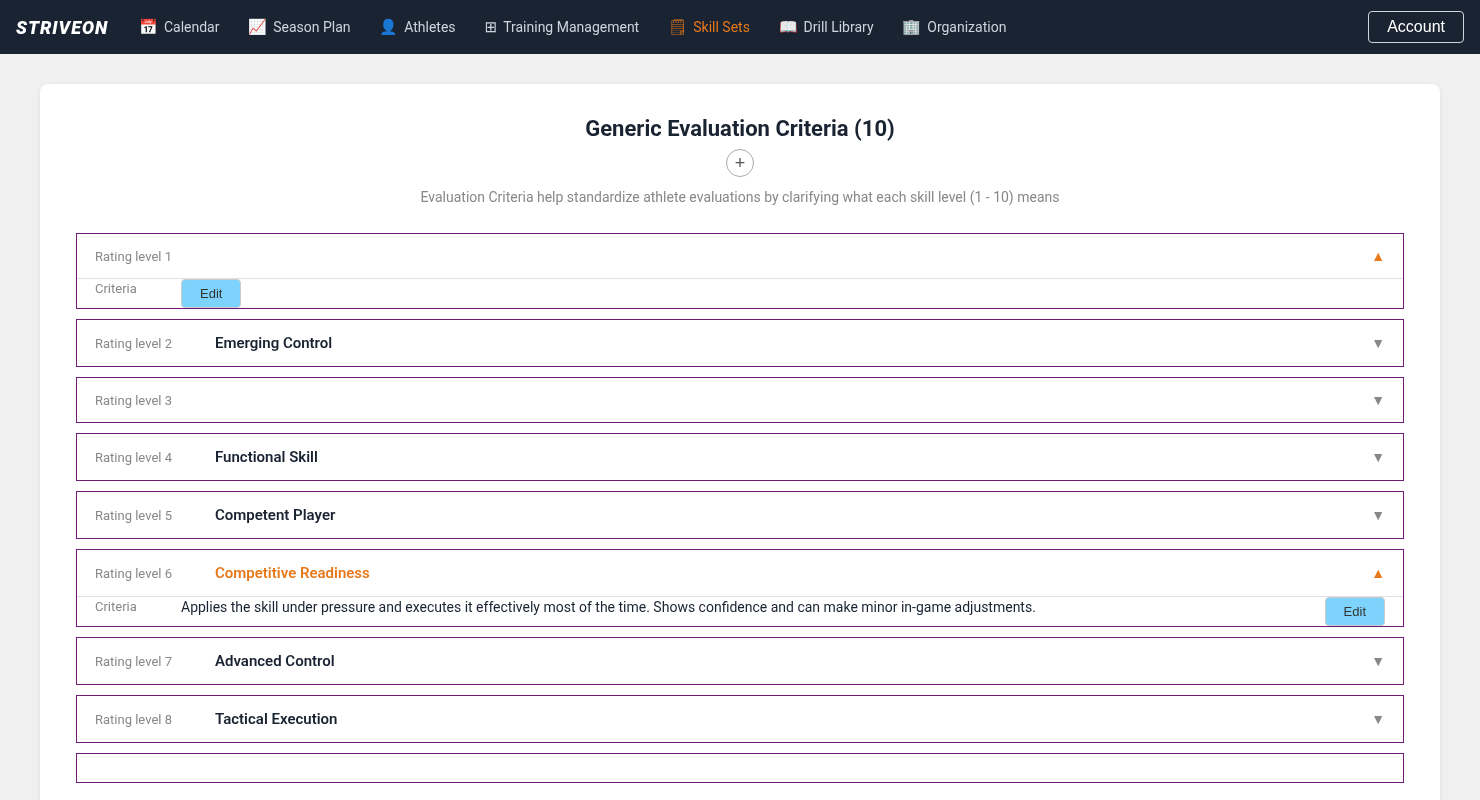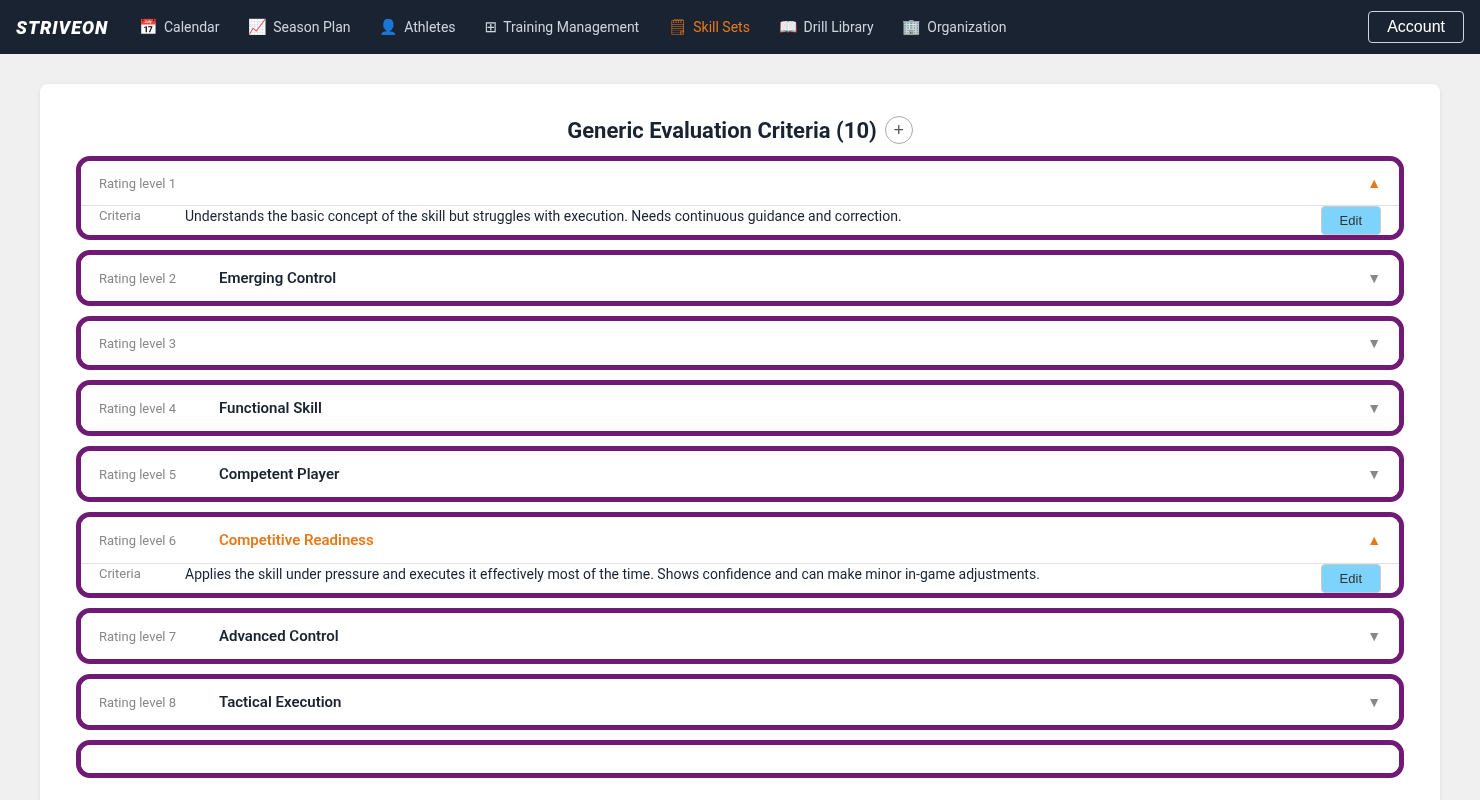--- a/index.html
+++ b/index.html
@@ -56,20 +56,21 @@
       border-radius: 8px;
       padding: 32px 36px;
       box-shadow: 0 1px 4px rgba(0,0,0,0.08);
     }
     .card-header {
       display: flex;
       align-items: center;
       justify-content: center;
       gap: 8px;
       margin-bottom: 12px;
+      flex-direction: column;
     }
     .card-title {
       font-size: 22px;
       font-weight: 700;
       color: #1a2332;
     }
     .card-add-btn {
       width: 28px;
       height: 28px;
       border: 1.5px solid #aaa;
@@ -85,22 +86,22 @@
     .card-subtitle {
       text-align: center;
       color: #888;
       font-size: 14px;
       margin-bottom: 28px;
     }
 
     
     .rating-list { display: flex; flex-direction: column; gap: 10px; }
     .rating-item {
-      border: 5px solid #701a75;
-      border-radius: 14px;
+      border: 1px solid #701a75;
+      border-radius: 0;
       overflow: hidden;
     }
     .rating-header {
       display: flex;
       align-items: center;
       padding: 14px 18px;
       cursor: pointer;
       background: #fff;
       gap: 10px;
     }
@@ -195,30 +196,30 @@
   <div class="nav-spacer"></div>
   <button class="nav-account-btn">Account</button>
 </nav>
 
 <div class="page-content">
   <div class="card">
     <div class="card-header">
       <span class="card-title">Generic Evaluation Criteria (10)</span>
       <button class="card-add-btn">+</button>
     </div>
+    <p class="card-subtitle">Evaluation Criteria help standardize athlete evaluations by clarifying what each skill level (1 - 10) means</p>
 
     <div class="rating-list" id="rating-list">
     <div class="rating-item">
           <div class="rating-header">
             <span class="rating-label">Rating level 1</span>
             <span class="chevron up">▲</span>
           </div>
           <div class="rating-body">
             <span class="criteria-label">Criteria</span>
-            <span class="criteria-text">Understands the basic concept of the skill but struggles with execution. Needs continuous guidance and correction.</span>
             <button class="edit-btn">Edit</button>
           </div>
         </div>
         <div class="rating-item">
           <div class="rating-header">
             <span class="rating-label">Rating level 2</span>
             <span class="rating-name">Emerging Control</span>
             <span class="chevron">▼</span>
           </div>
         </div>

